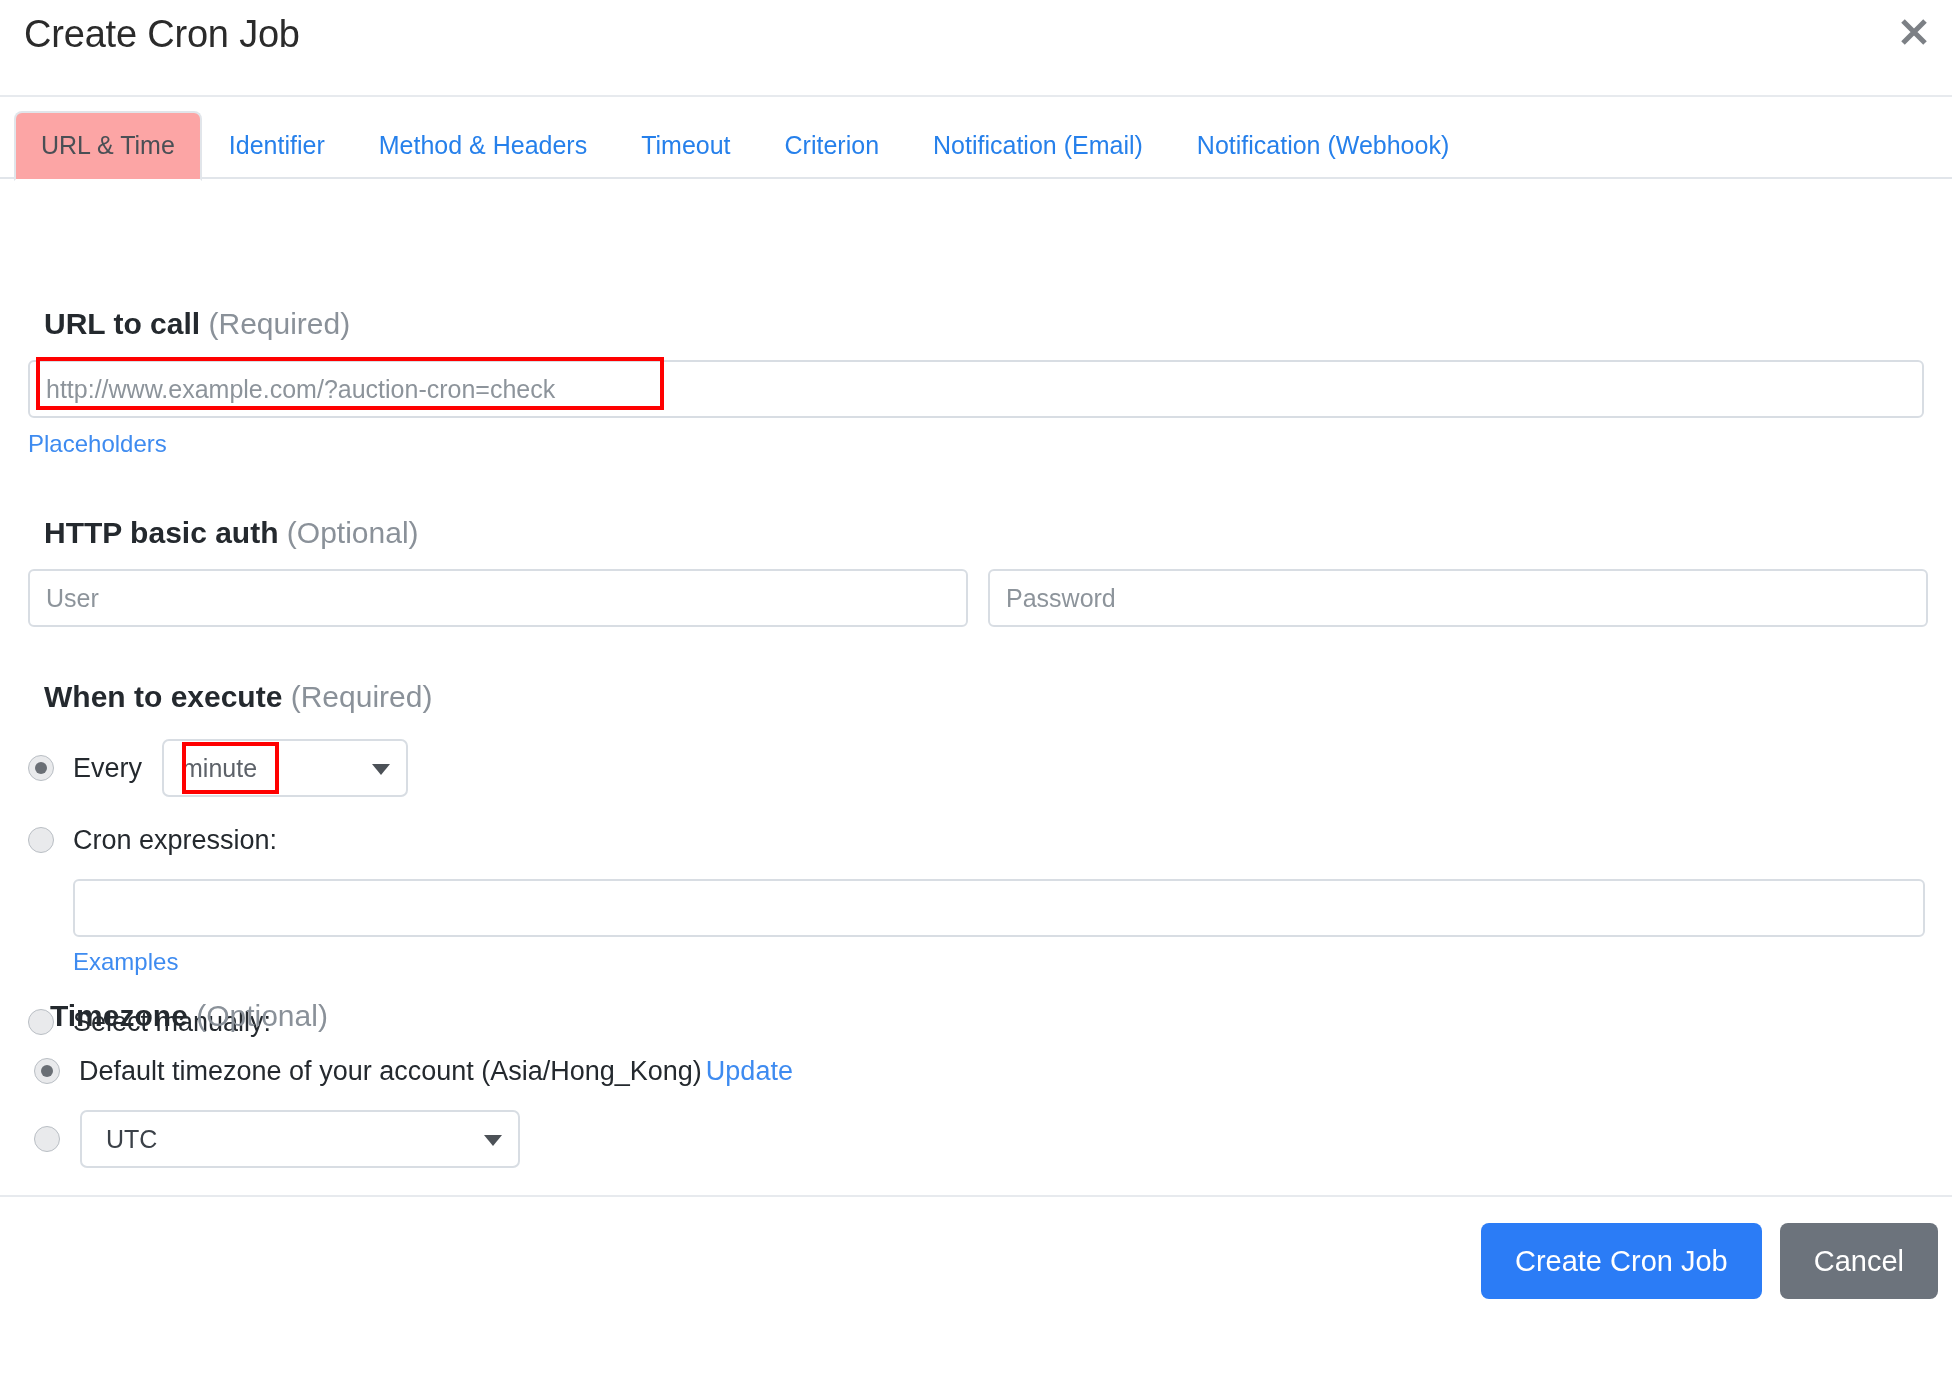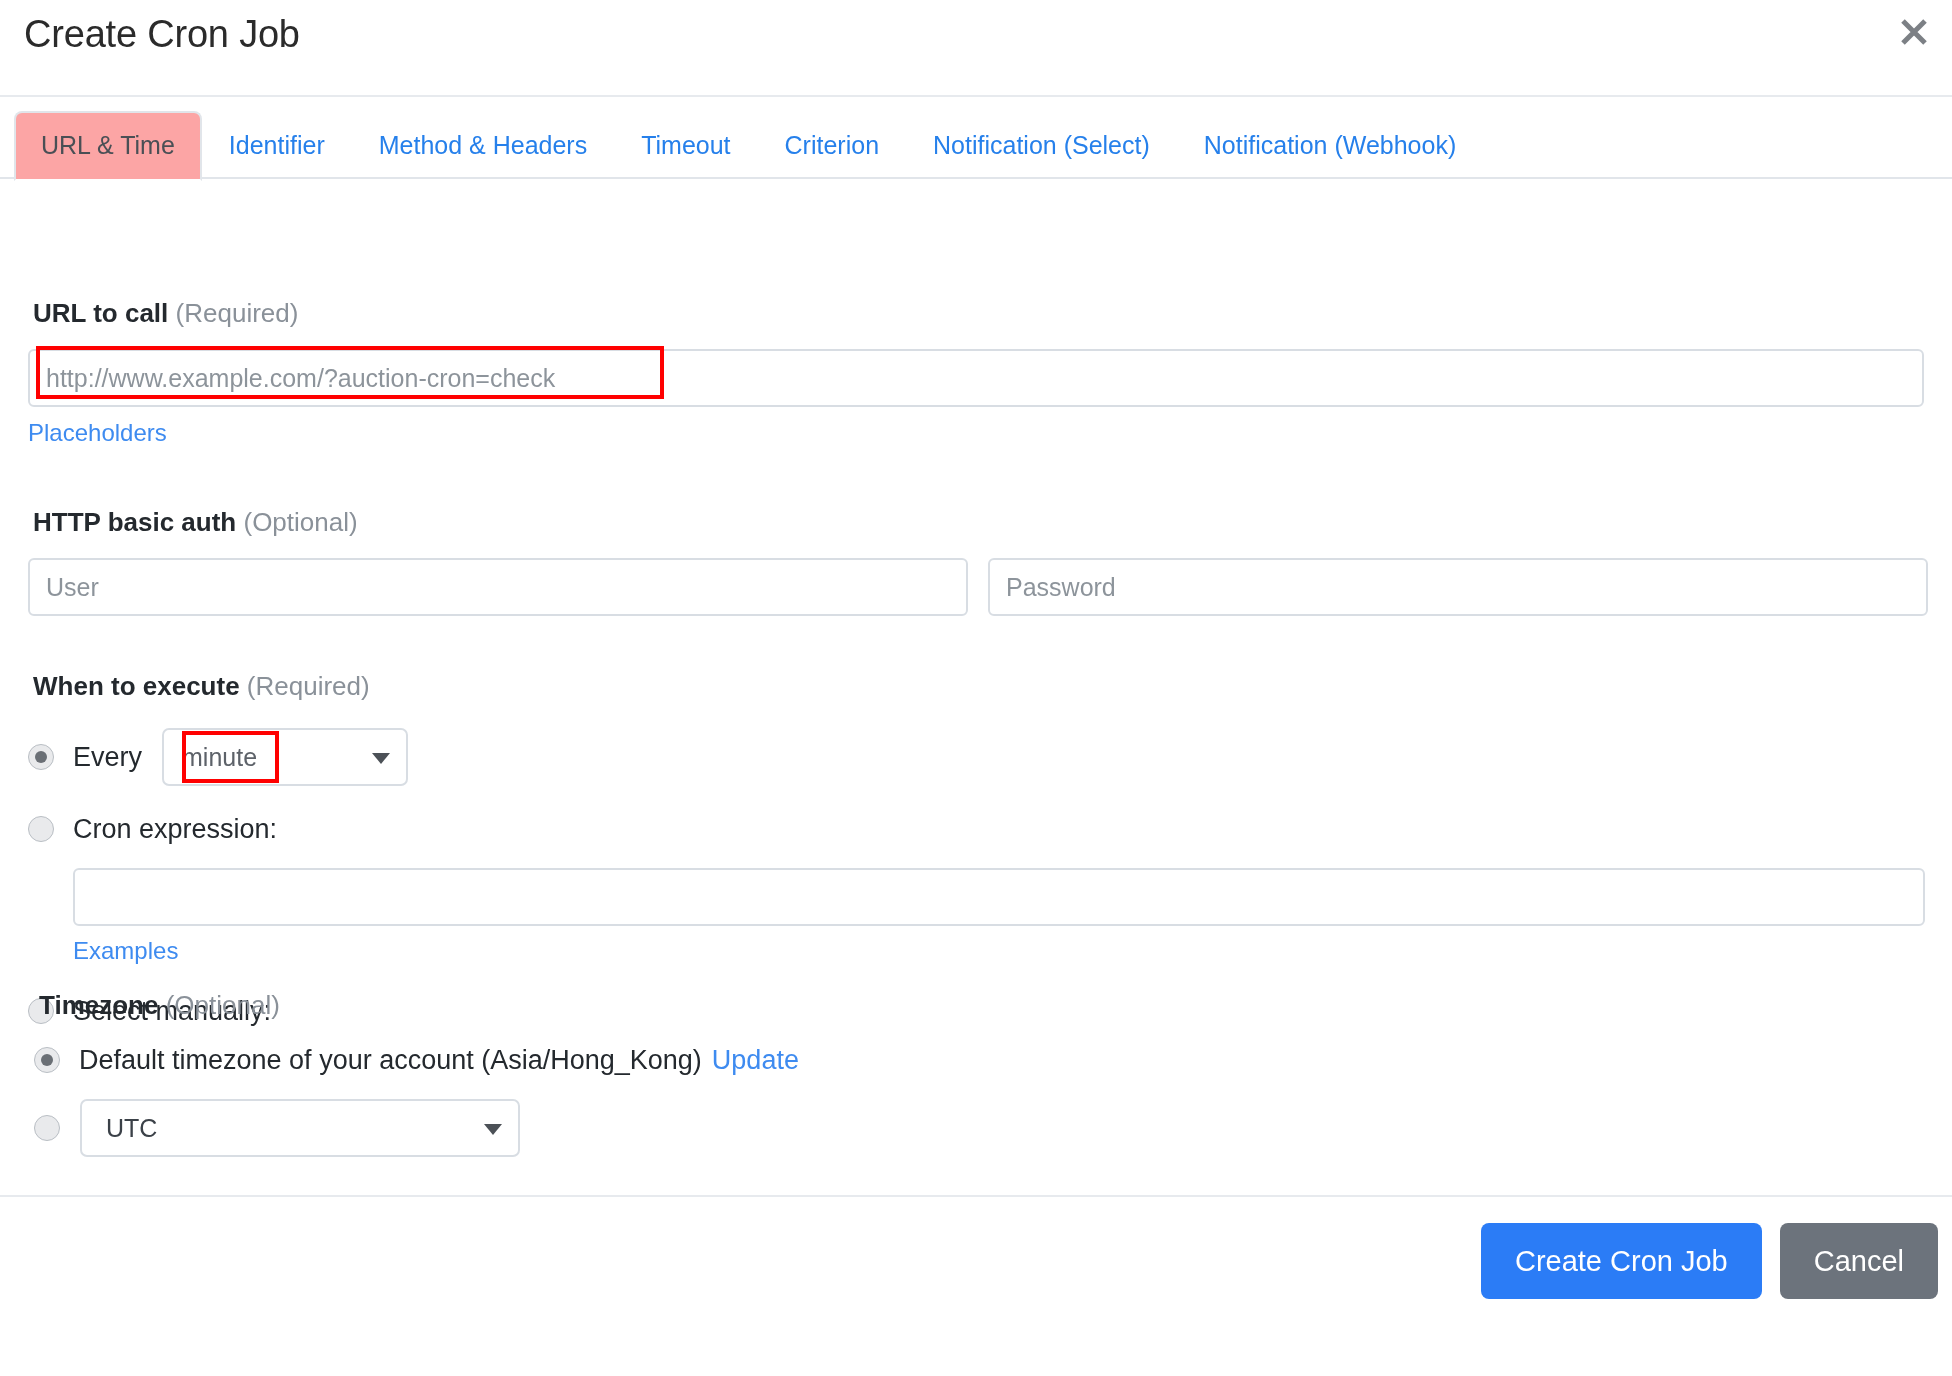--- a/index.html
+++ b/index.html
@@ -98,24 +98,24 @@
   }
 
   
   .modal-body {
     position: relative;
     padding: 0 28px;
     height: 1148px;
   }
 
   .field-label {
-    font-size: 26px;
+    font-size: 30px;
     color: #24292e;
     font-weight: 700;
-    margin: 5px;
+    margin: 16px;
     line-height: 32px;
   }
   .field-label .opt {
     font-weight: 400;
     color: #8a9199;
   }
 
   .sec-url { position: absolute; left: 28px; top: 113px; }
   .sec-auth { position: absolute; left: 28px; top: 322px; }
   .sec-when { position: absolute; left: 28px; top: 486px; }
@@ -234,21 +234,21 @@
 
   
   .tz-default-row { display: flex; align-items: center; margin-top: 22px; }
   .tz-select-row { display: flex; align-items: center; margin-top: 22px; }
   .tz-text {
     font-size: 27px;
     color: #24292e;
     margin-left: 19px;
     line-height: 34px;
   }
-  .tz-update { margin-left: 10px; font-size: 27px; }
+  .tz-update { margin-left: 4px; font-size: 27px; }
 
   
   .modal-footer {
     position: absolute;
     left: 0; right: 0; bottom: 0;
     height: 129px;
     border-top: 2px solid #e7eaee;
     display: flex;
     align-items: center;
     justify-content: flex-end;
@@ -284,21 +284,21 @@
     </button>
   </div>
 
   <div class="tabs-wrap">
     <div class="tabs">
       <div class="tab active">URL &amp; Time</div>
       <div class="tab">Identifier</div>
       <div class="tab">Method &amp; Headers</div>
       <div class="tab">Timeout</div>
       <div class="tab">Criterion</div>
-      <div class="tab">Notification (Select)</div>
+      <div class="tab">Notification (Email)</div>
       <div class="tab">Notification (Webhook)</div>
     </div>
   </div>
 
   <div class="modal-body">
 
     <div class="sec-url">
       <div class="field-label">
         <span>URL to call</span>
         <span class="opt">(Required)</span>

